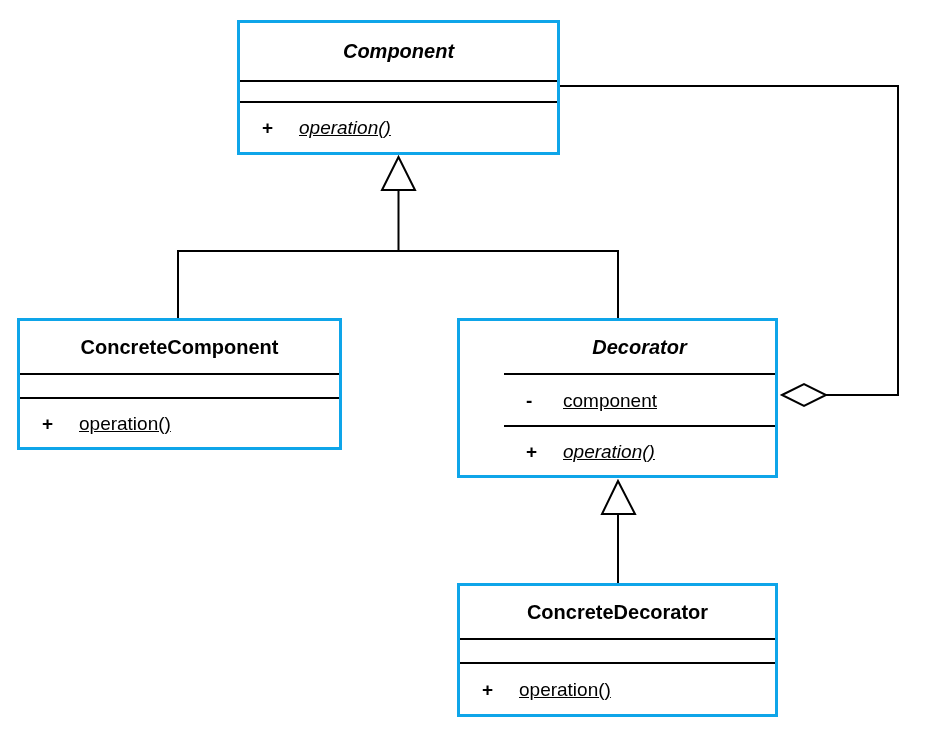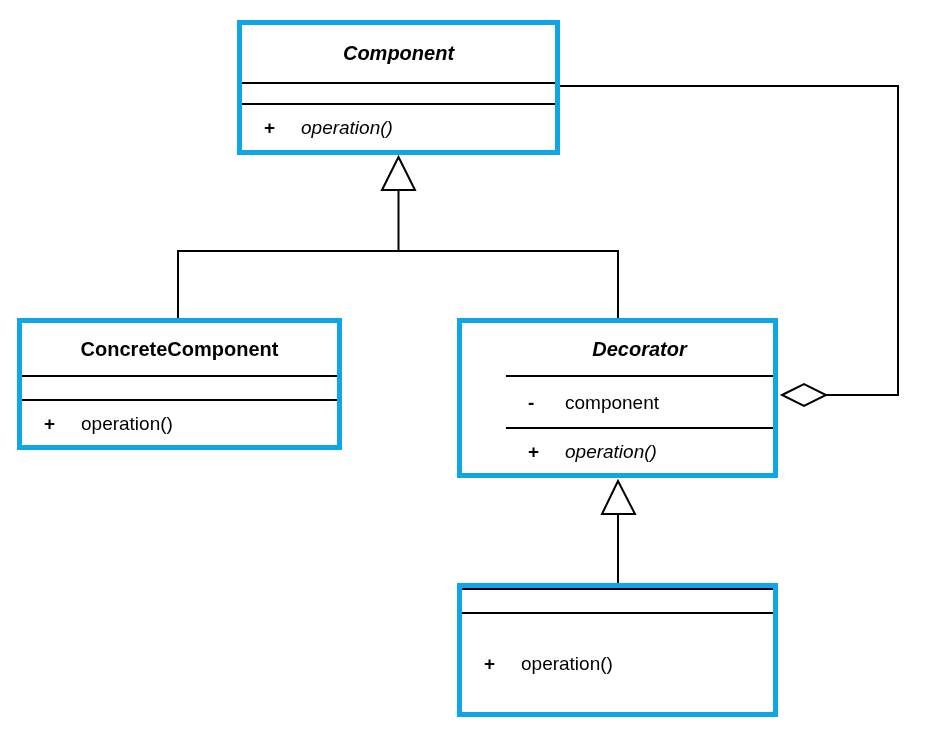--- a/index.html
+++ b/index.html
@@ -19,21 +19,21 @@
     position: absolute;
     left: 0;
     top: 0;
     width: 931px;
     height: 753px;
     pointer-events: none;
   }
   .uml-class {
     position: absolute;
     box-sizing: border-box;
-    border: 5px solid #0ea5e9;
+    border: 3px solid #0ea5e9;
     background: #ffffff;
     display: flex;
     flex-direction: column;
   }
   .uml-title {
     display: flex;
     align-items: center;
     justify-content: center;
     font-size: 20px;
     font-weight: bold;
@@ -60,20 +60,21 @@
   }
   .member-vis {
     font-weight: bold;
     width: 18px;
     flex: 0 0 auto;
     text-align: left;
   }
   .member-name {
     margin-left: 19px;
     white-space: nowrap;
+    text-decoration: underline;
   }
   .member-name.italic {
     font-style: italic;
   }
 </style>
 </head>
 <body>
 
 <div class="canvas">
 
@@ -125,20 +126,21 @@
     </div>
     <div class="compartment" style="flex:1 1 auto;">
       <div class="member-row">
         <span class="member-vis">+</span>
         <span class="member-name italic">operation()</span>
       </div>
     </div>
   </div>
 
   <div class="uml-class" style="left:457px; top:583px; width:321px; height:134px;">
+    <div class="uml-title" style="height:52px;">ConcreteDecorator</div>
     <div class="compartment" style="height:22px;"></div>
     <div class="compartment" style="flex:1 1 auto;">
       <div class="member-row">
         <span class="member-vis">+</span>
         <span class="member-name">operation()</span>
       </div>
     </div>
   </div>
 
 </div>

